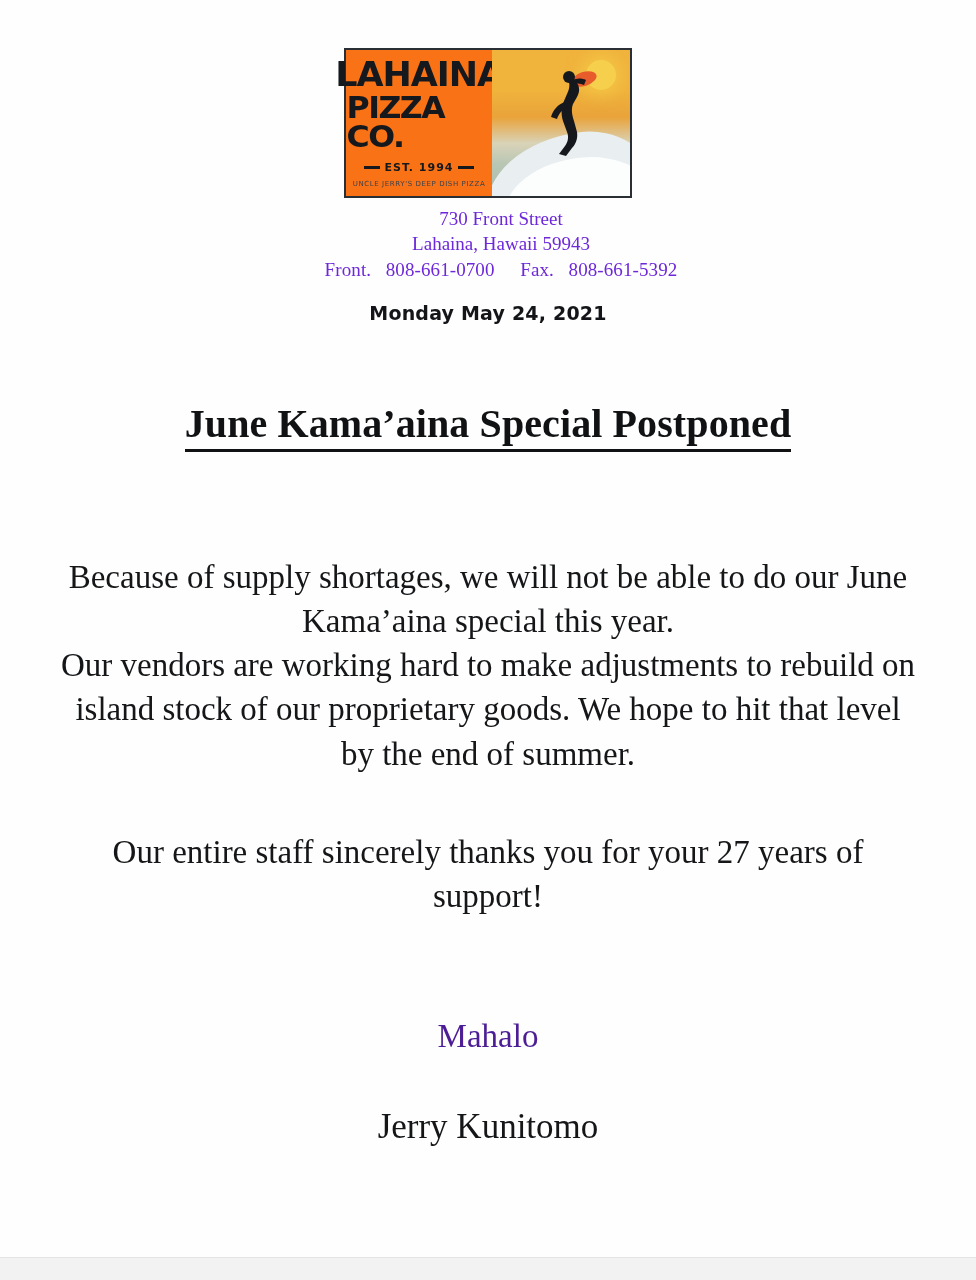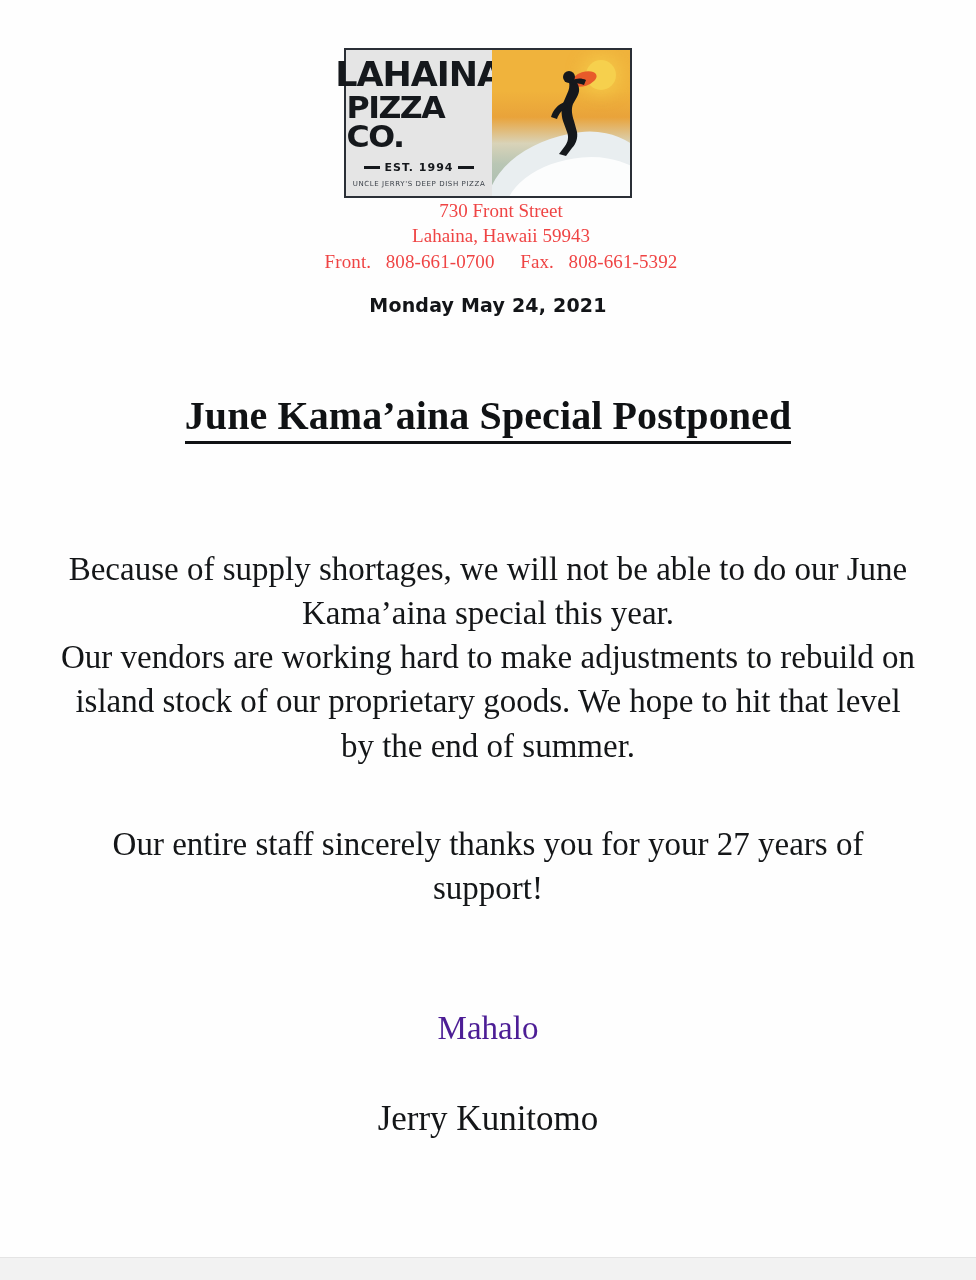--- a/index.html
+++ b/index.html
@@ -43,21 +43,21 @@
   .logo {
     width: 288px;
     height: 150px;
     border: 2px solid #2a2f36;
     display: flex;
     background: #ffffff;
     box-sizing: border-box;
   }
   .logo-left {
     width: 146px;
-    background: #e5e5e5;
+    background: #f97316;
     display: flex;
     flex-direction: column;
     justify-content: center;
     align-items: center;
     padding: 4px 2px 2px 2px;
     box-sizing: border-box;
   }
   .logo-word {
     font-family: "DejaVu Sans", sans-serif;
     font-weight: 700;
@@ -146,25 +146,25 @@
     position: absolute;
     left: 44px;
     top: 16px;
     width: 70px;
     height: 96px;
   }
 
   
   .address {
     text-align: center;
-    margin-top: 0;
+    margin-top: 8px;
     font-family: "Liberation Serif", serif;
     font-size: 19px;
     line-height: 1.33;
-    color: #ef4444;
+    color: #6d28d9;
     padding-left: 26px;
   }
   .address .line-phone {
     letter-spacing: 0.1px;
   }
   .address .line-phone .gap {
     display: inline-block;
     width: 16px;
   }
 

